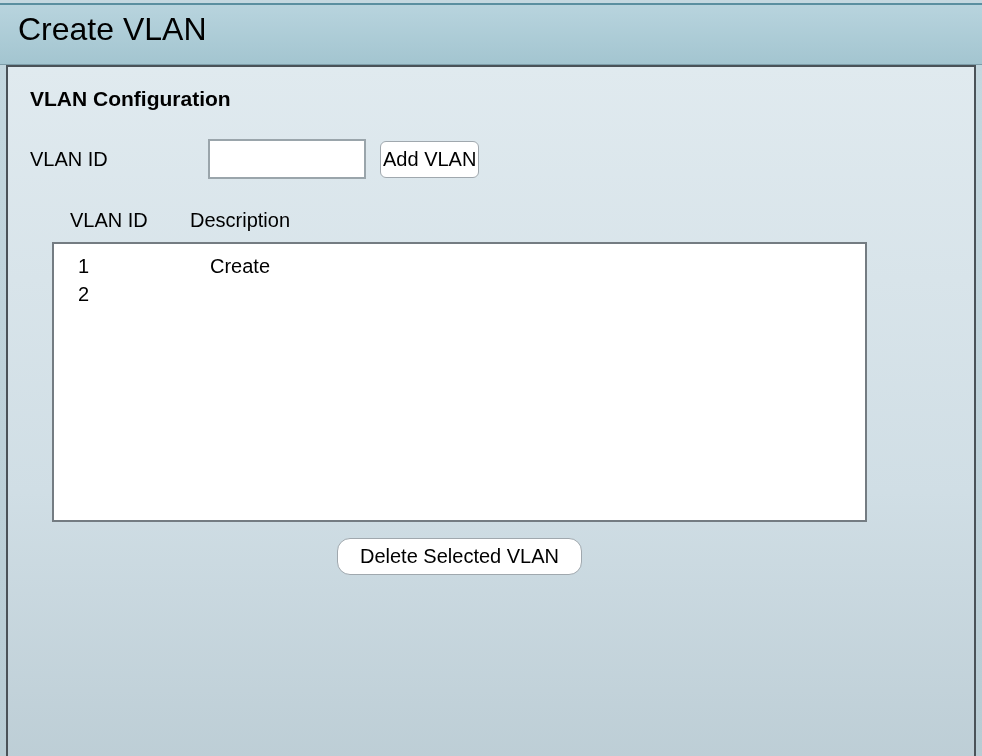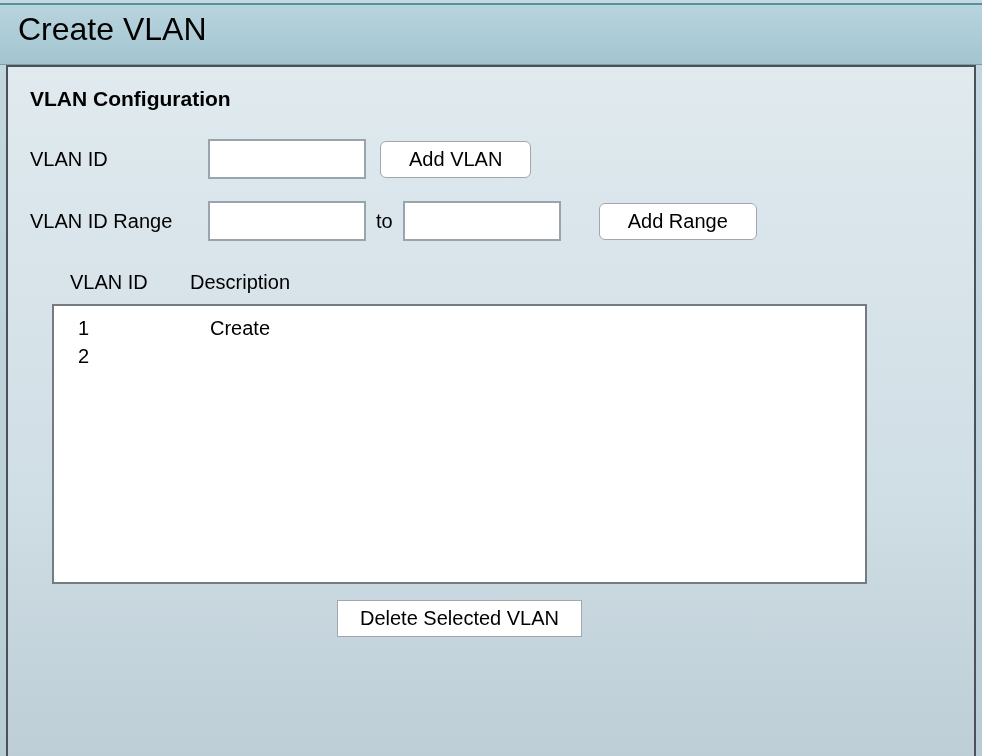--- a/index.html
+++ b/index.html
@@ -59,21 +59,21 @@
   }
   .to-label {
     font-size: 20px;
     color: #000;
     margin: 0 10px;
   }
   .btn {
     background: #fff;
     border: 1px solid #a0a8ae;
     border-radius: 6px;
-    padding: 6px 28px;
+    padding: 6px 2px;
     font-size: 20px;
     color: #000;
     cursor: pointer;
     margin-left: 14px;
     font-family: Arial, sans-serif;
   }
   .table-frame {
     margin-left: 22px;
     margin-top: 10px;
     width: 900px;
@@ -109,21 +109,21 @@
   }
   .delete-row {
     margin-top: 16px;
     display: flex;
     justify-content: center;
     width: 815px;
   }
   .delete-btn {
     background: #fff;
     border: 1px solid #a0a8ae;
-    border-radius: 0;
+    border-radius: 13px;
     padding: 6px 22px;
     font-size: 20px;
     color: #000;
     cursor: pointer;
     font-family: Arial, sans-serif;
   }
 </style>
 </head>
 <body>
 
@@ -134,27 +134,20 @@
 
   <div class="panel">
     <div class="section-title">VLAN Configuration</div>
 
     <div class="form-row">
       <span class="field-label">VLAN ID</span>
       <input type="text" class="text-input" value="" style="">
       <button class="btn">Add VLAN</button>
     </div>
 
-    <div class="form-row">
-      <span class="field-label">VLAN ID Range</span>
-      <input type="text" class="text-input" value="" style="">
-      <span class="to-label">to</span>
-      <input type="text" class="text-input" value="" style="">
-      <button class="btn" style="margin-left:38px">Add Range</button>
-    </div>
 
     <div class="table-frame">
       <div class="table-header">
         <span class="col-id">VLAN ID</span>
         <span class="col-desc">Description</span>
       </div>
       <div class="table-body" id="table-body">
       <div class="table-row">
             <span class="cell-id">1</span>
             <span class="cell-desc">Create</span>

